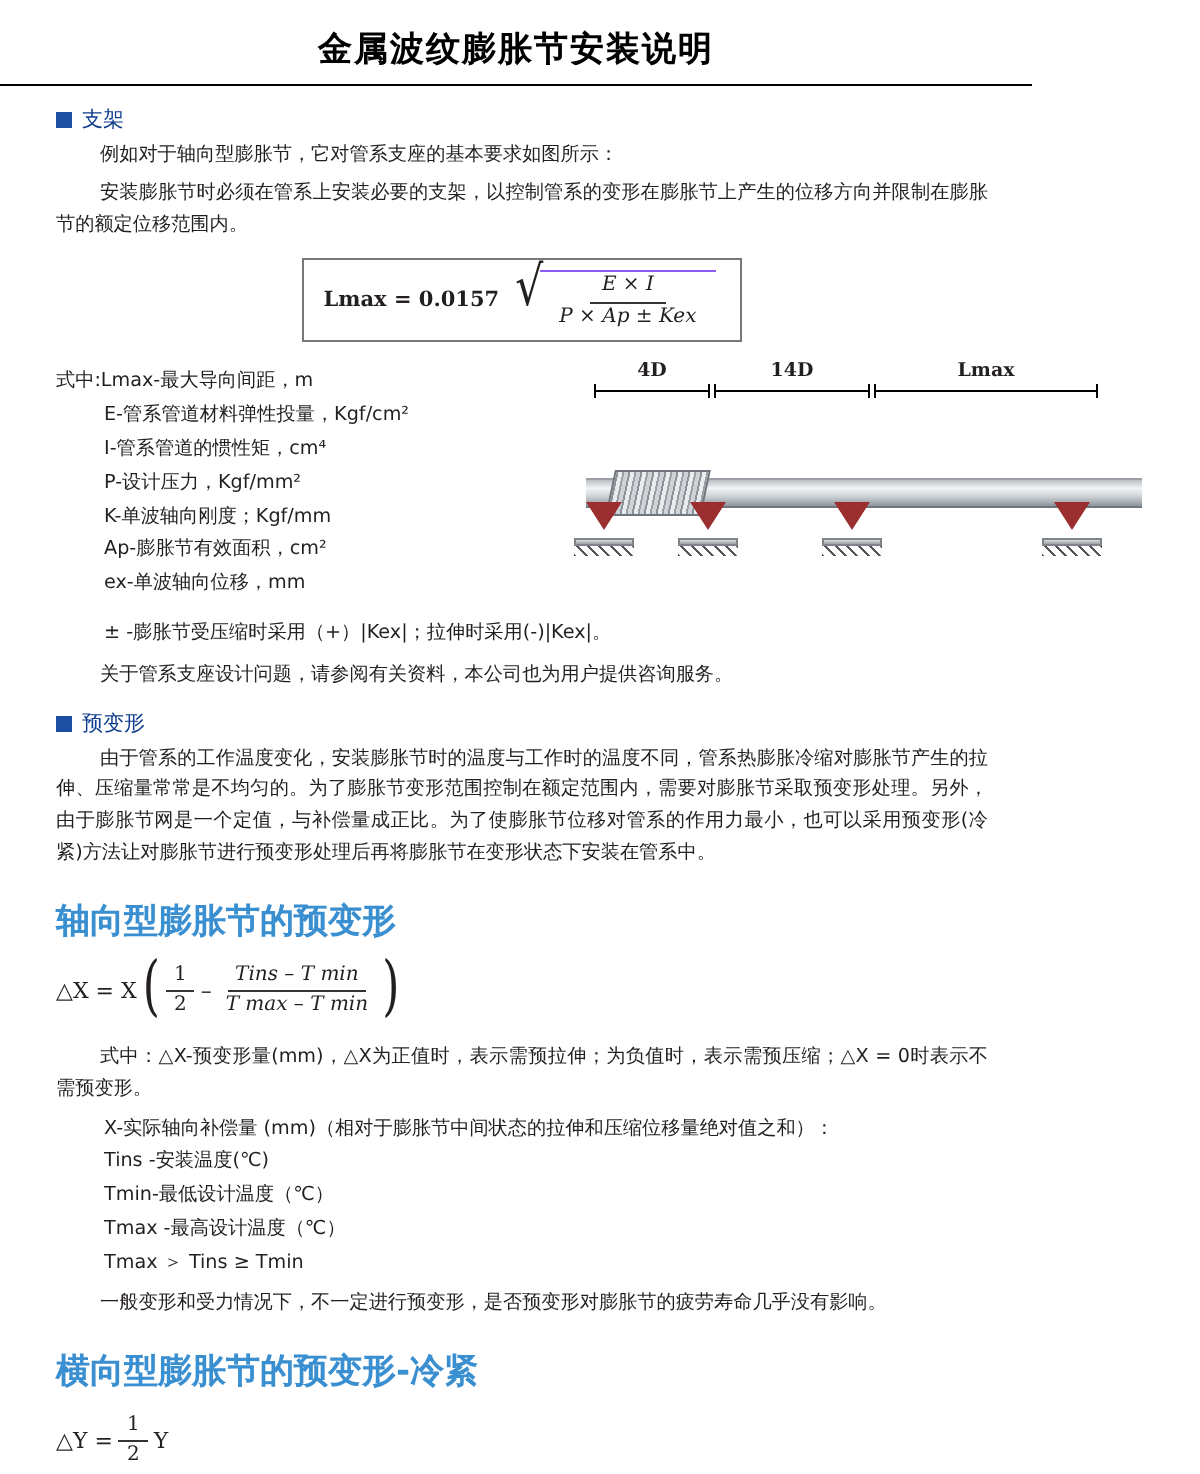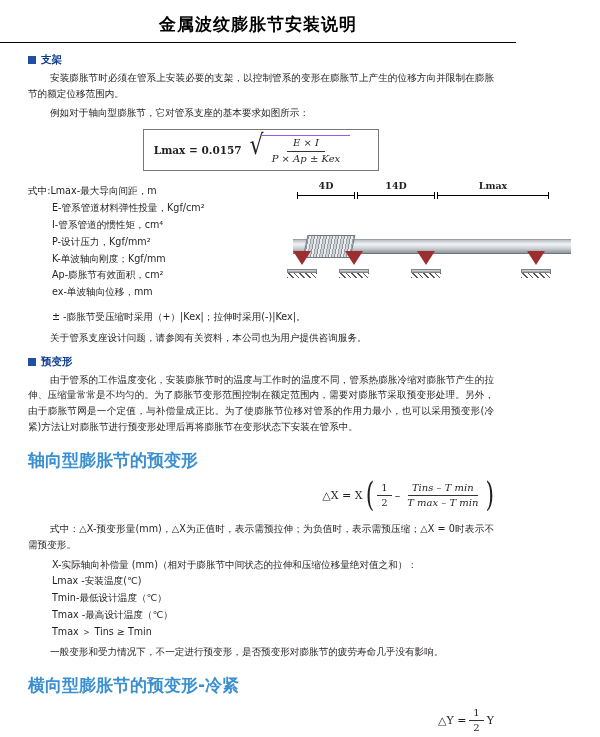--- a/index.html
+++ b/index.html
@@ -43,21 +43,21 @@
     margin: 0 0 3px 0;
     font-size: 9.6px;
     line-height: 1.65;
     text-align: justify;
   }
   .indent {
     text-indent: 22px;
   }
   .sec-head {
     font-size: 10.5px;
-    font-weight: bold;
+    font-weight: normal;
     color: #1a4fa0;
     margin: 9px 0 3px 0;
     display: flex;
     align-items: center;
   }
   .sq {
     display: inline-block;
     width: 8px;
     height: 8px;
     background: #1f4fa3;
@@ -89,21 +89,21 @@
 
   
   .formula-wrap {
     display: flex;
     justify-content: center;
     margin: 9px 0 8px 0;
   }
   .formula-box {
     border: 1px solid #777;
     background: #fff;
-    padding: 5px 28px 5px 10px;
+    padding: 5px 12px 5px 10px;
     display: flex;
     align-items: center;
     font-family: "DejaVu Serif", "Liberation Serif", serif;
     font-size: 10px;
   }
   .formula-box .lhs {
     font-weight: bold;
     font-size: 10.5px;
     margin-right: 8px;
     white-space: nowrap;
@@ -257,21 +257,21 @@
     position: absolute;
     left: 0;
     bottom: -3px;
     width: 30px;
     height: 5px;
     background: repeating-linear-gradient(45deg, #555 0 1px, transparent 1px 4px);
   }
 
   
   .math-center {
-    text-align: right;
+    text-align: left;
     margin: 10px 0 12px 0;
     font-family: "DejaVu Serif", "Liberation Serif", serif;
     font-size: 11px;
   }
   .math-center .inner {
     display: inline-flex;
     align-items: center;
     gap: 3px;
   }
   .bigpar {
@@ -304,22 +304,22 @@
 
   <div class="title">金属波纹膨胀节安装说明</div>
   <div class="title-rule"></div>
 
   <div class="content">
 
     <div class="sec-head with-sq">
       <span class="sq"></span>
       <span class="lbl">支架</span>
     </div>
+    <p class="indent">例如对于轴向型膨胀节，它对管系支座的基本要求如图所示：</p>
     <p class="indent">安装膨胀节时必须在管系上安装必要的支架，以控制管系的变形在膨胀节上产生的位移方向并限制在膨胀节的额定位移范围内。</p>
-    <p class="indent">例如对于轴向型膨胀节，它对管系支座的基本要求如图所示：</p>
 
     <div class="formula-wrap">
       <div class="formula-box">
         <span class="lhs">Lmax = 0.0157</span>
         <span class="sqrt">
           <span class="radical">√</span>
           <span class="body">
             <span class="frac">
               <span class="num">E × I</span>
               <span class="den">P × Ap ± Kex</span>
@@ -412,21 +412,21 @@
           <span class="den">T max – T min</span>
         </span>
         <span class="bigpar">)</span>
       </span>
     </div>
 
     <p class="indent">式中：△X-预变形量(mm)，△X为正值时，表示需预拉伸；为负值时，表示需预压缩；△X = 0时表示不需预变形。</p>
 
     <div class="list">
       <div class="li">X-实际轴向补偿量 (mm)（相对于膨胀节中间状态的拉伸和压缩位移量绝对值之和）：</div>
-      <div class="li">Lmax -安装温度(℃)</div>
+      <div class="li">Tins -安装温度(℃)</div>
       <div class="li">Tmin-最低设计温度（℃）</div>
       <div class="li">Tmax -最高设计温度（℃）</div>
       <div class="li">Tmax ＞ Tins ≥ Tmin</div>
     </div>
 
     <p class="indent">一般变形和受力情况下，不一定进行预变形，是否预变形对膨胀节的疲劳寿命几乎没有影响。</p>
 
     <div class="sub-head">横向型膨胀节的预变形-冷紧</div>
 
     <div class="math-center">

